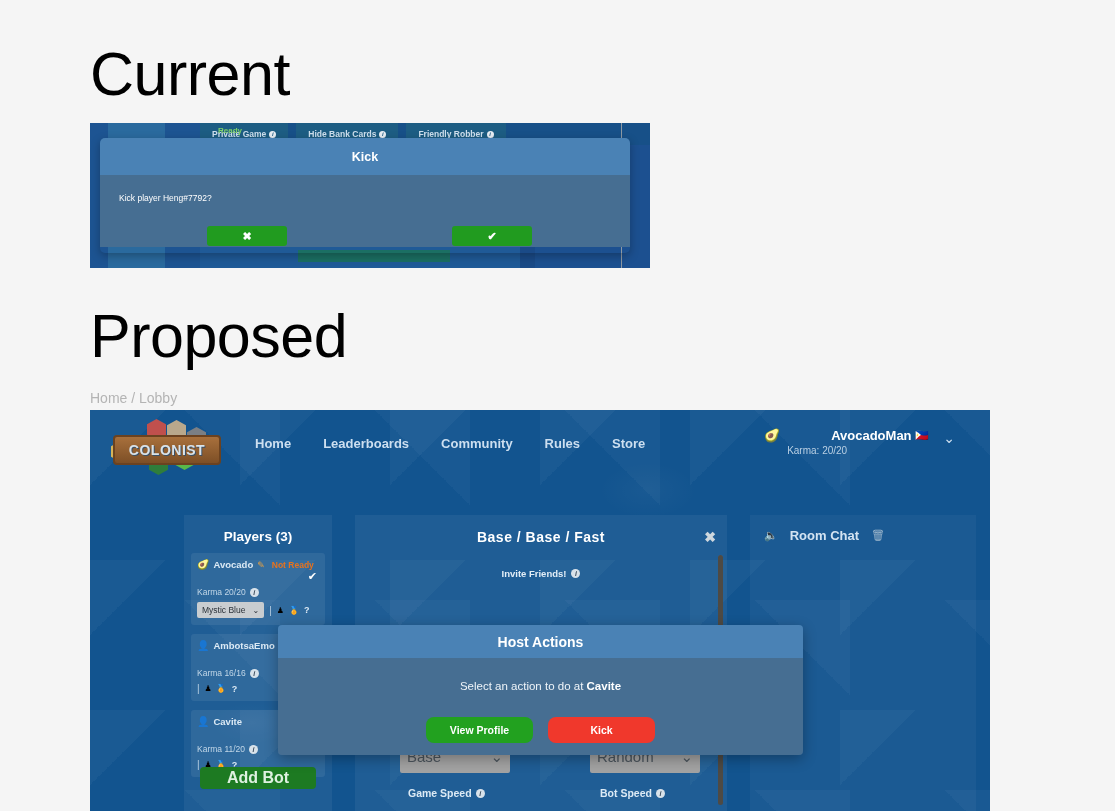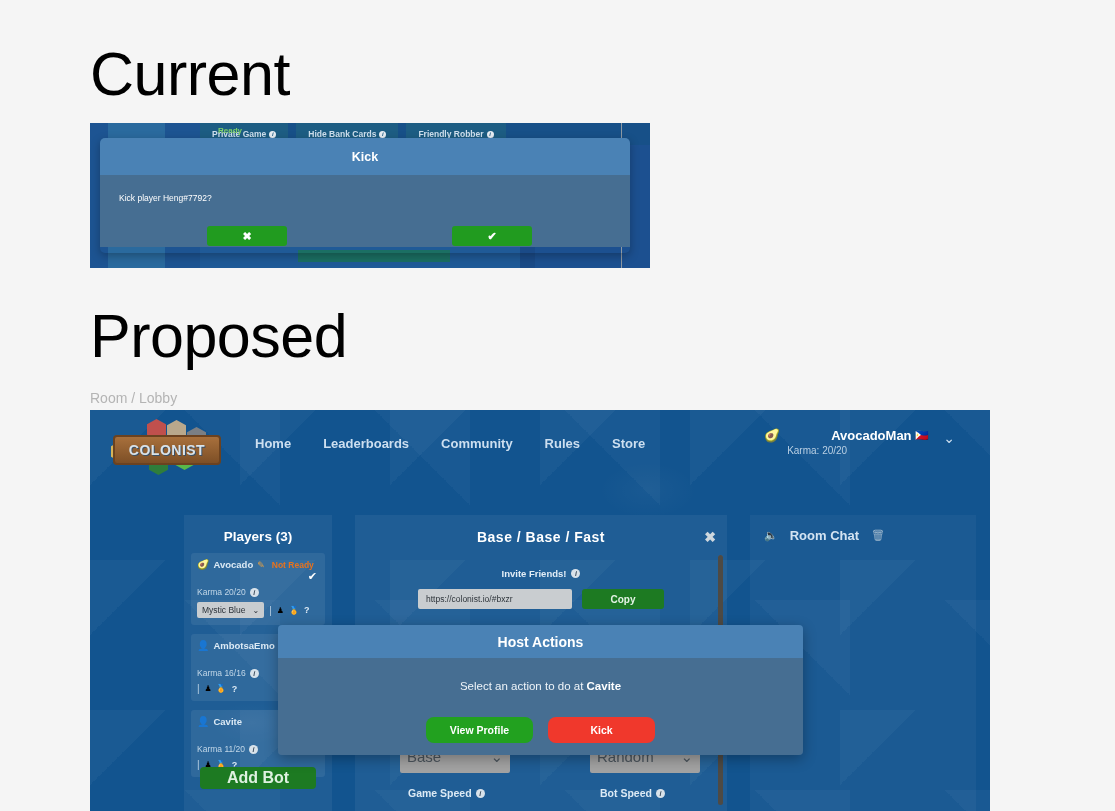--- a/index.html
+++ b/index.html
@@ -377,21 +377,21 @@
     <div id="kick-dialog-body">
       <div id="kick-dialog-message">Kick player Heng#7792?</div>
       <button class="kick-btn" id="kick-cancel-button">✖</button>
       <button class="kick-btn" id="kick-confirm-button">✔</button>
     </div>
   </div>
 </div>
 
 <div class="doc-heading" id="heading-proposed">Proposed</div>
 
-<div id="breadcrumb">Room / Lobby</div>
+<div id="breadcrumb">Home / Lobby</div>
 
 <div id="lobby-shot">
   <div id="lobby-bg-pattern"></div>
 
   <div id="lobby-header">
     <div id="logo-wrap">
       <div class="hexpip" id="hex-brick"></div>
       <div class="hexpip" id="hex-ore"></div>
       <div class="hexpip" id="hex-rock"></div>
       <div class="hexpip" id="hex-wheat"></div>
@@ -488,24 +488,20 @@
   </div>
 
   <div id="settings-panel">
     <div id="settings-title">Base / Base / Fast</div>
     <span id="settings-close-icon">✖</span>
 
     <div id="invite-label">
       <span>Invite Friends!</span>
       <span class="info-dot">i</span>
     </div>
-    <div id="invite-row">
-      <input id="invite-url-input" type="text" readonly="" value="https://colonist.io/#bxzr" style="">
-      <button id="invite-copy-button">Copy</button>
-    </div>
 
     <div class="setting-block" id="block-base">
       <div class="setting-select">
         <span>Base</span>
         <span>⌄</span>
       </div>
     </div>
     <div class="setting-block" id="block-random">
       <div class="setting-select">
         <span>Random</span>

